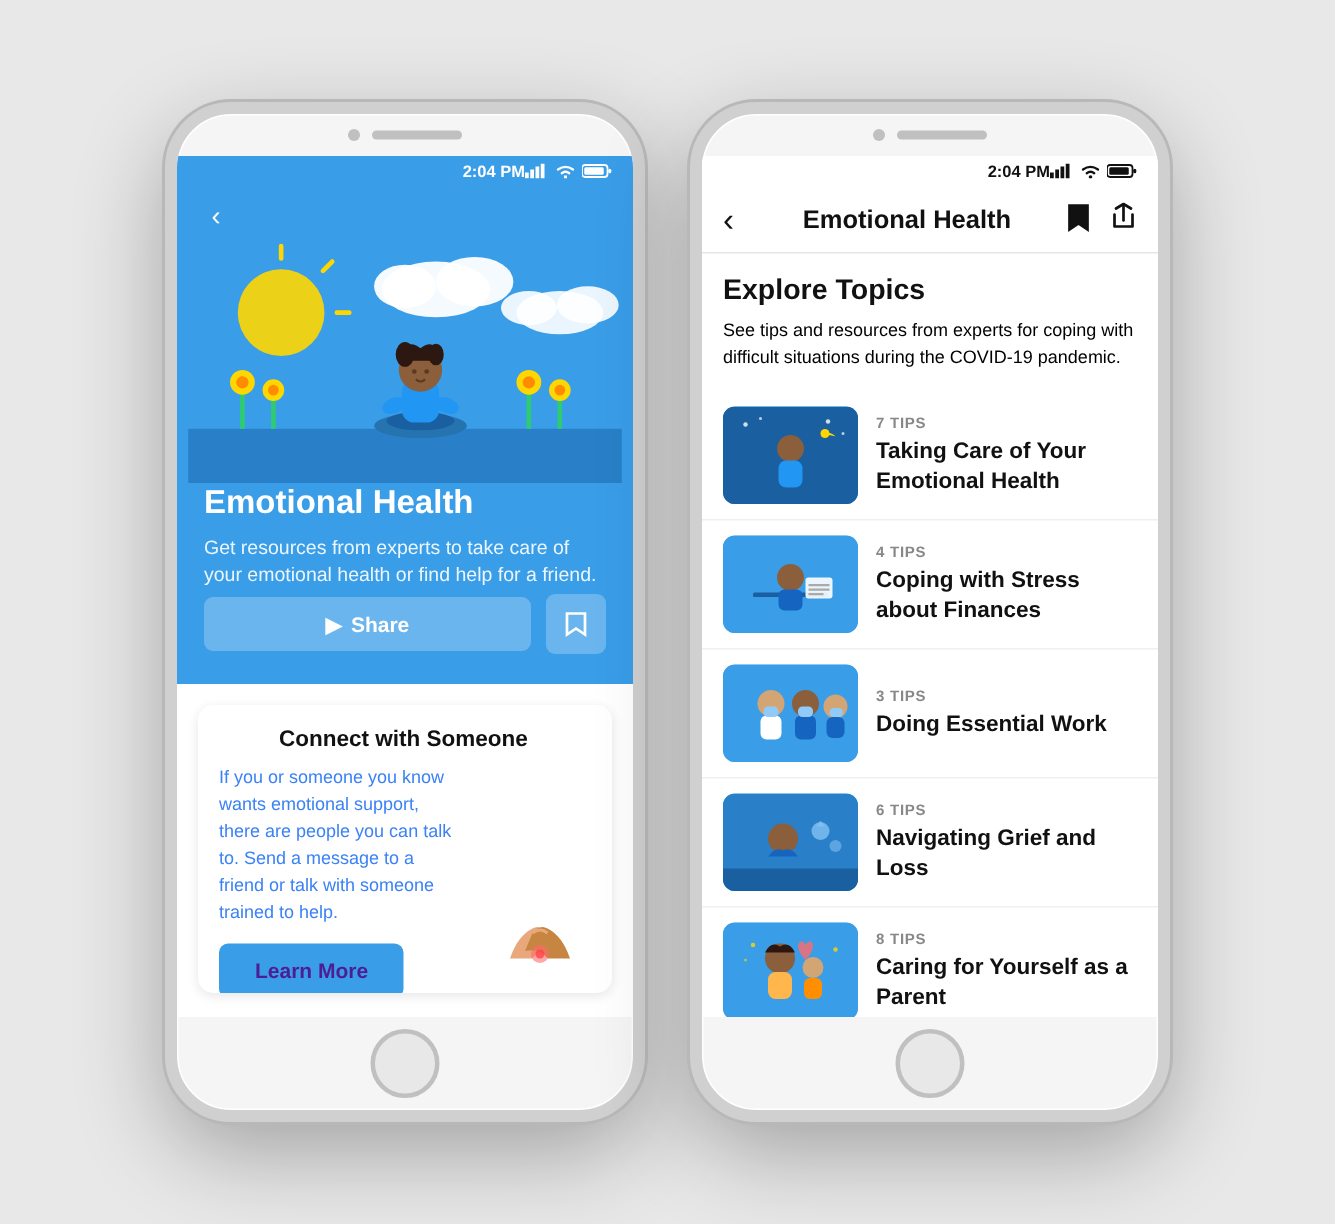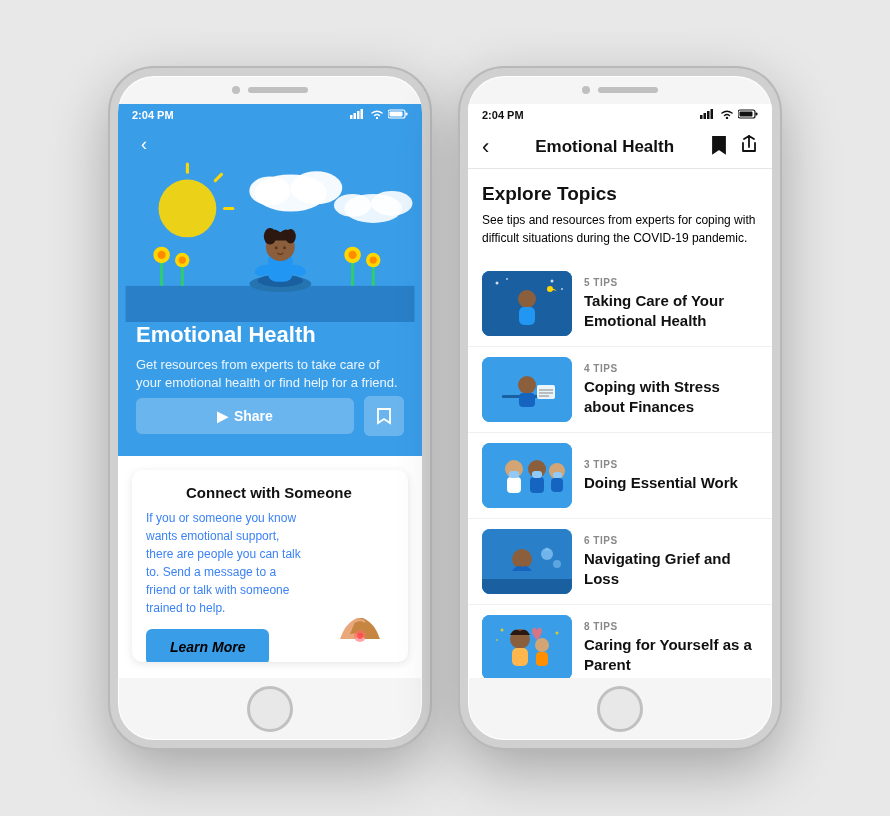--- a/index.html
+++ b/index.html
@@ -77,21 +77,21 @@
       overflow: hidden;
       background: white;
       border-radius: 0;
     }
 
     
     .status-bar {
       height: 22px;
       display: flex;
       align-items: center;
-      justify-content: space-between;
+      justify-content: flex-end;
       padding: 0 14px;
       font-size: 11px;
       font-weight: 600;
     }
     .status-bar.light { background: #3a9de8; color: white; }
     .status-bar.white-bg { background: white; color: #111; }
     .status-icons { display: flex; gap: 4px; align-items: center; }
 
     
     .phone1-content { display: flex; flex-direction: column; height: 100%; }
@@ -190,27 +190,26 @@
     }
     .connect-desc {
       font-size: 12px;
       color: #3b82f6;
       line-height: 1.5;
       margin-bottom: 12px;
       width: 65%;
     }
     .learn-more-btn {
       background: #3a9de8;
-      color: #000000;
+      color: #4c1d95;
       border: none;
       border-radius: 6px;
       padding: 10px 24px;
       font-size: 14px;
       font-weight: 600;
-      font-style: italic;
     }
     .connect-illustration {
       position: absolute;
       right: 8px;
       bottom: 8px;
       width: 80px;
       height: 70px;
     }
     .explore-title {
       padding: 16px 14px 4px;
@@ -489,21 +488,21 @@
                 <path d="M65 20 Q70 15 75 20 Q70 18 65 20Z" fill="#FFD700"></path>
                 <circle cx="68" cy="18" r="3" fill="#FFD700"></circle>
 
                 <circle cx="15" cy="12" r="1.5" fill="white" opacity="0.8"></circle>
                 <circle cx="25" cy="8" r="1" fill="white" opacity="0.7"></circle>
                 <circle cx="70" cy="10" r="1.5" fill="white" opacity="0.8"></circle>
                 <circle cx="80" cy="18" r="1" fill="white" opacity="0.7"></circle>
               </svg>
             </div>
             <div class="topic-info">
-              <div class="topic-tips">5 TIPS</div>
+              <div class="topic-tips">7 TIPS</div>
               <div class="topic-name">Taking Care of Your Emotional Health</div>
             </div>
           </div>
 
           <div class="topic-item">
             <div class="topic-thumb">
               <svg viewBox="0 0 90 65" xmlns="http://www.w3.org/2000/svg">
                 <rect width="90" height="65" fill="#3a9de8"></rect>
 
                 <rect x="20" y="38" width="50" height="3" rx="1" fill="#1a5fa0"></rect>

